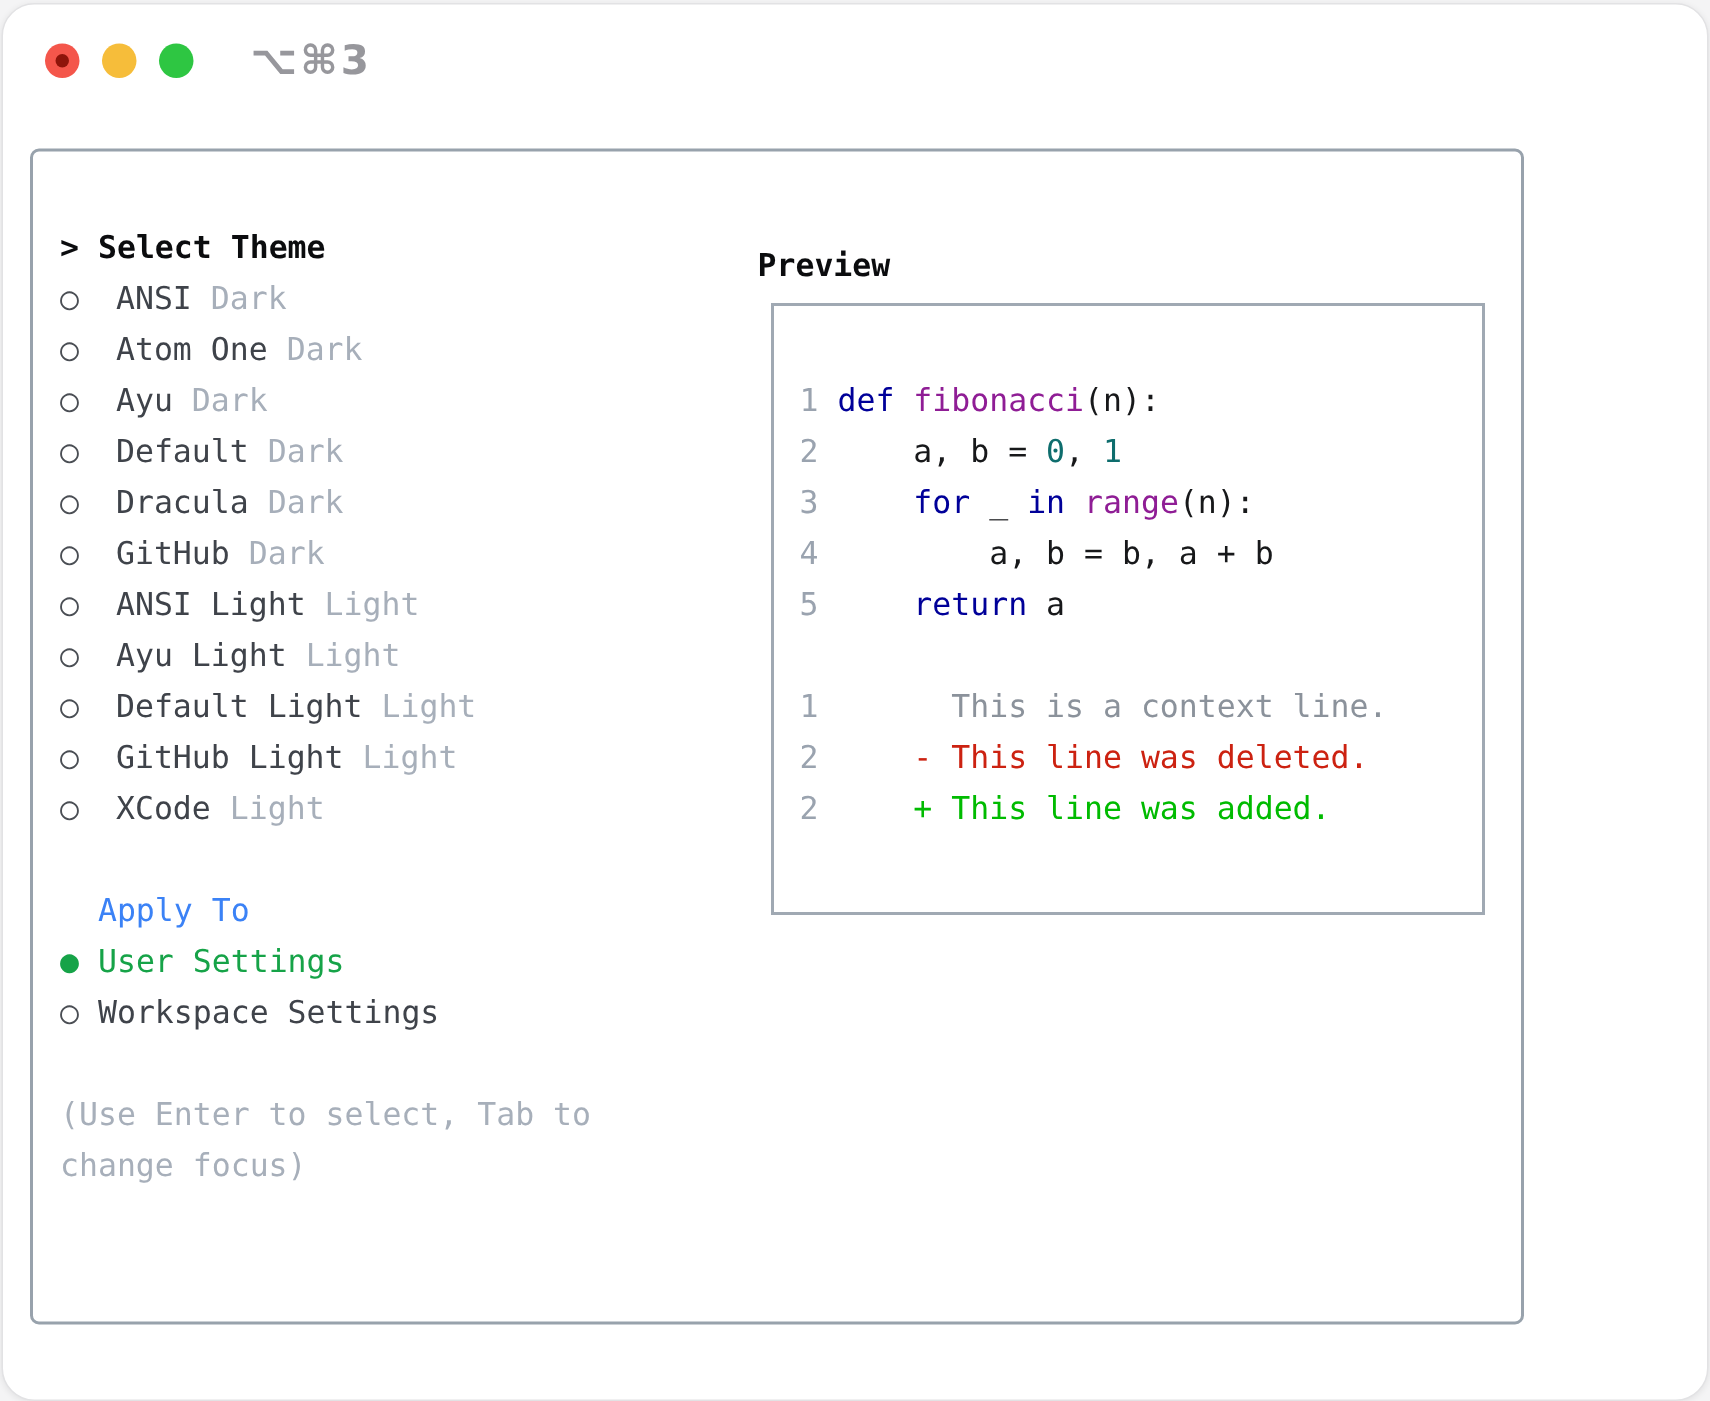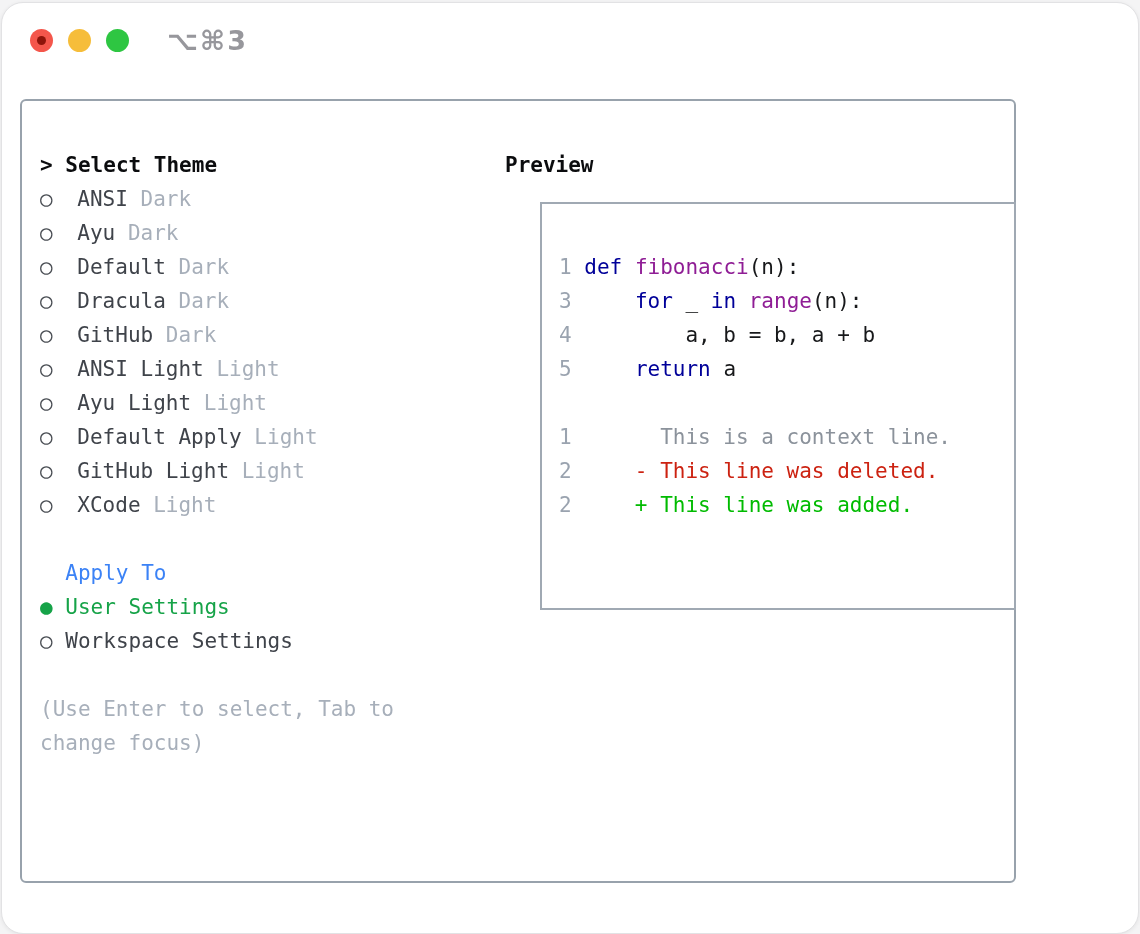--- a/index.html
+++ b/index.html
@@ -41,25 +41,25 @@
   .radio.on{color:var(--c-sel);}
   .theme-name{color:var(--c-item);margin-left:12px;}
   .theme-name.on{color:var(--c-sel);}
   .variant{color:var(--c-muted);text-align:center;}
   .section-title{color:#3b82f6;}
   .opt-label{color:var(--c-item);}
   .opt-label.on{color:var(--c-sel);}
   .help{color:var(--c-muted);}
   
   .preview-title{
-    position:absolute;left:483px;top:47px;height:34px;line-height:34px;
+    position:absolute;left:483px;top:59px;height:34px;line-height:34px;
     font-size:21px;font-weight:bold;color:#0b0c0e;white-space:pre;
   }
   .preview-box{
-    position:absolute;left:518px;top:101px;width:476px;height:408px;
+    position:absolute;left:492px;top:101px;width:476px;height:408px;
     border:2px solid var(--c-border2);box-sizing:border-box;background:#fff;
     padding:46px 16px 0 17px;overflow:hidden;
   }
   .lnum{color:var(--c-num);}
   .tok-kwd{color:var(--c-kwd);}
   .tok-typ{color:var(--c-typ);}
   .tok-lit{color:var(--c-lit);}
   .tok-pln{color:var(--c-pln);}
   .diff-context{color:var(--c-ctx);}
   .diff-deleted{color:var(--c-del);}
@@ -77,27 +77,28 @@
     <span class="win-title">⌥⌘3</span>
   </div>
 
   <div class="panel">
 
     <div class="col-left">
       <div class="line title-line"><span class="prompt">&gt;</span><span> </span><span>Select Theme</span></div>
 
       <div id="theme-list">
           <div class="line"><span class="radio">○</span><span> </span><span class="theme-name">ANSI</span><span> </span><span class="variant">Dark</span></div>
+          <div class="line"><span class="radio">○</span><span> </span><span class="theme-name">Atom One</span><span> </span><span class="variant">Dark</span></div>
           <div class="line"><span class="radio">○</span><span> </span><span class="theme-name">Ayu</span><span> </span><span class="variant">Dark</span></div>
           <div class="line"><span class="radio">○</span><span> </span><span class="theme-name">Default</span><span> </span><span class="variant">Dark</span></div>
           <div class="line"><span class="radio">○</span><span> </span><span class="theme-name">Dracula</span><span> </span><span class="variant">Dark</span></div>
           <div class="line"><span class="radio">○</span><span> </span><span class="theme-name">GitHub</span><span> </span><span class="variant">Dark</span></div>
           <div class="line"><span class="radio">○</span><span> </span><span class="theme-name">ANSI Light</span><span> </span><span class="variant">Light</span></div>
           <div class="line"><span class="radio">○</span><span> </span><span class="theme-name">Ayu Light</span><span> </span><span class="variant">Light</span></div>
-          <div class="line"><span class="radio">○</span><span> </span><span class="theme-name">Default Apply</span><span> </span><span class="variant">Light</span></div>
+          <div class="line"><span class="radio">○</span><span> </span><span class="theme-name">Default Light</span><span> </span><span class="variant">Light</span></div>
           <div class="line"><span class="radio">○</span><span> </span><span class="theme-name">GitHub Light</span><span> </span><span class="variant">Light</span></div>
           <div class="line"><span class="radio">○</span><span> </span><span class="theme-name">XCode</span><span> </span><span class="variant">Light</span></div>
         </div>
 
       <div class="spacer"></div>
 
       <div class="line section-title">  <span>Apply To</span></div>
 
       <div id="apply-list">
           <div class="line"><span class="radio on">●</span><span> </span><span class="opt-label on">User Settings</span></div>
@@ -108,20 +109,21 @@
 
       <div class="line help">(Use Enter to select, Tab to</div>
       <div class="line help">change focus)</div>
     </div>
 
     <div class="preview-title">Preview</div>
 
     <div class="preview-box">
       <div id="code-lines">
           <div class="line"><span class="lnum">1</span><span class="tok-pln"> </span><span class="tok-kwd">def</span><span class="tok-pln"> </span><span class="tok-typ">fibonacci</span><span class="tok-pln">(n):</span></div>
+          <div class="line"><span class="lnum">2</span><span class="tok-pln">     a, b = </span><span class="tok-lit">0</span><span class="tok-pln">, </span><span class="tok-lit">1</span></div>
           <div class="line"><span class="lnum">3</span><span class="tok-pln">     </span><span class="tok-kwd">for</span><span class="tok-pln"> _ </span><span class="tok-kwd">in</span><span class="tok-pln"> </span><span class="tok-typ">range</span><span class="tok-pln">(n):</span></div>
           <div class="line"><span class="lnum">4</span><span class="tok-pln">         a, b = b, a + b</span></div>
           <div class="line"><span class="lnum">5</span><span class="tok-pln">     </span><span class="tok-kwd">return</span><span class="tok-pln"> a</span></div>
         </div>
       <div class="spacer"></div>
       <div id="diff-lines">
           <div class="line"><span class="lnum">1</span><span class="diff-context">       This is a context line.</span></div>
           <div class="line"><span class="lnum">2</span><span class="diff-deleted">     - This line was deleted.</span></div>
           <div class="line"><span class="lnum">2</span><span class="diff-added">     + This line was added.</span></div>
         </div>

